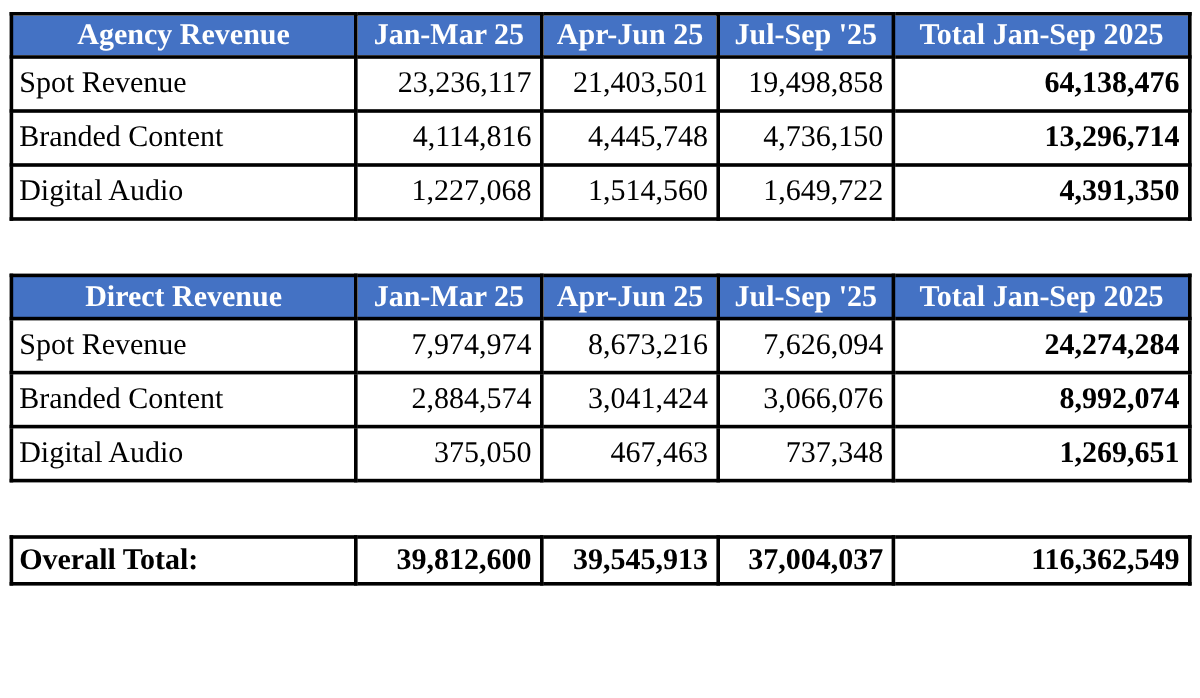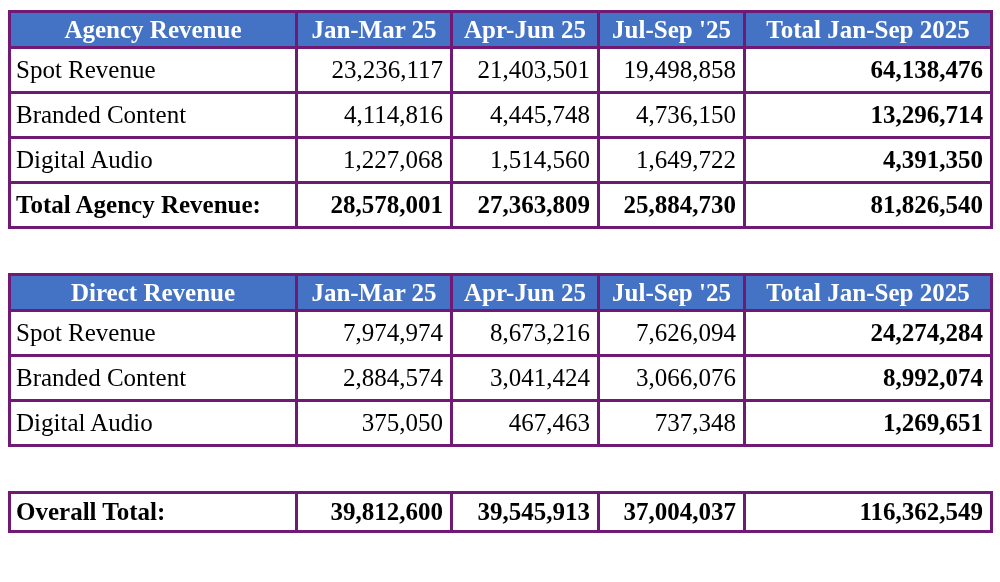--- a/index.html
+++ b/index.html
@@ -11,21 +11,21 @@
     overflow: hidden;
   }
   .report {
     border-collapse: collapse;
     table-layout: fixed;
     width: 982px;
     margin-left: 8px;
     font-family: "Liberation Serif", "DejaVu Serif", serif;
   }
   .report th, .report td {
-    border: 3px solid #701a75;
+    border: 3px solid #000000;
     overflow: hidden;
     white-space: nowrap;
     box-sizing: content-box;
   }
   .report th {
     background: #4472C4;
     color: #ffffff;
     font-size: 25px;
     font-weight: bold;
     text-align: center;
@@ -94,27 +94,20 @@
       <td class="num">4,736,150</td>
       <td class="num total-col">13,296,714</td>
     </tr>
     <tr>
       <td class="label">Digital Audio</td>
       <td class="num">1,227,068</td>
       <td class="num">1,514,560</td>
       <td class="num">1,649,722</td>
       <td class="num total-col">4,391,350</td>
     </tr>
-    <tr class="total-row">
-      <td class="label">Total Agency Revenue:</td>
-      <td class="num">28,578,001</td>
-      <td class="num">27,363,809</td>
-      <td class="num">25,884,730</td>
-      <td class="num total-col">81,826,540</td>
-    </tr>
   </tbody>
 </table>
 
 <table class="report" id="table-direct">
   <colgroup>
     <col style="width:287px">
       <col style="width:155px">
       <col style="width:147px">
       <col style="width:146px">
       <col style="width:247px">

